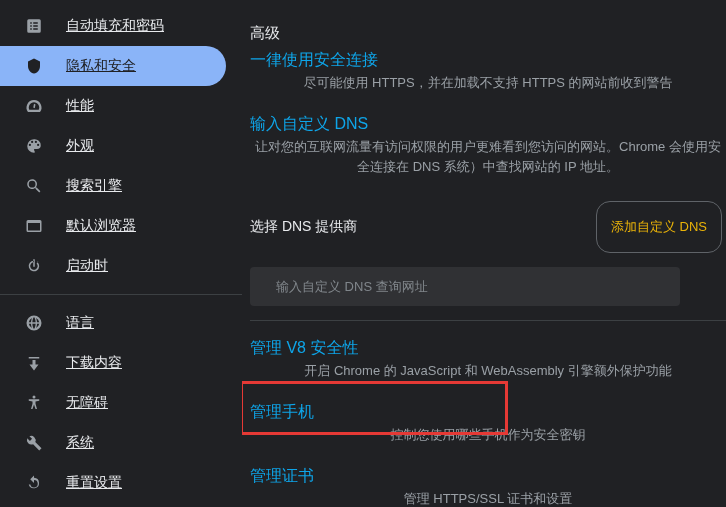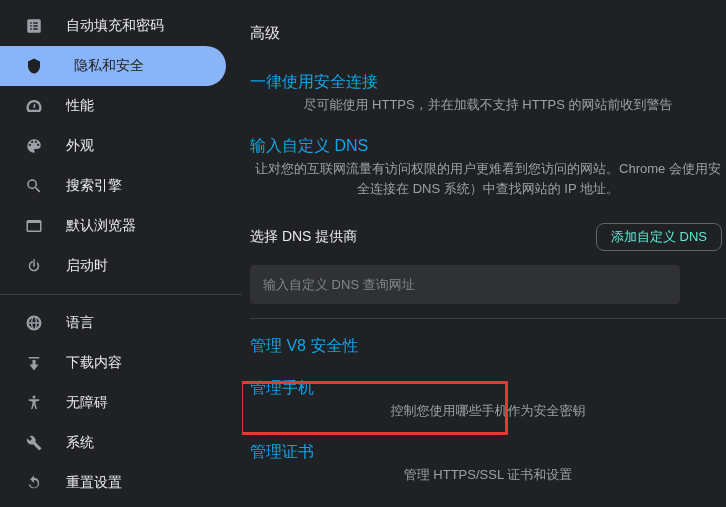--- a/index.html
+++ b/index.html
@@ -1,36 +1,36 @@
 <!DOCTYPE html>
 <html><head>
 <meta charset="utf-8">
 <style>
 * { margin:0; padding:0; box-sizing:border-box; font-family:"Microsoft YaHei","PingFang SC",Arial,sans-serif; }
 body { background:#202124; color:#e8eaed; width:726px; height:507px; overflow:hidden; }
 .app { display:flex; height:100%; }
 
 .sidebar { width:242px; background:#202124; padding-top:6px; flex-shrink:0; position:relative; }
-.nav-item { display:flex; align-items:center; height:40px; padding-left:24px; color:#e8eaed; font-size:14px; cursor:pointer; border-radius:0 20px 20px 0; margin-right:16px; }
-.nav-item.active { background:#8ab4f8; color:#202124;gap:8px; }
+.nav-item { display:flex; align-items:center; height:40px; padding-left:24px; color:#e8eaed; font-size:14px; cursor:pointer; border-radius:0 20px 20px 0; margin-right:16px;text-decoration:underline; }
+.nav-item.active { background:#8ab4f8; color:#202124; }
 .nav-item .icon { width:20px; height:20px; display:flex; align-items:center; justify-content:center; flex-shrink:0; }
 .nav-item .lbl { margin-left:22px; }
 .sep { height:1px; background:#3c4043; margin:8px 0 8px 0; }
 .icon svg { width:18px; height:18px; fill:#9aa0a6; }
 .nav-item.active .icon svg { fill:#202124; }
 
 .main { flex:1; padding:24px 0 24px 8px; overflow:hidden; position:relative; }
-.section-title-adv { font-size:15px; color:#e8eaed; margin-bottom:22px; }
+.section-title-adv { font-size:15px; color:#e8eaed; }
 .row { padding:6px 0 14px 0; }
 .row .t1 { font-size:16px; color:#0ea5e9; line-height:22px; }
 .row .d1 { font-size:13px; color:#9aa0a6; line-height:20px; margin-top:2px;text-align:center; }
 .dns-select-row { display:flex; align-items:center; padding:10px 0 14px 0; gap:27px; }
 .dns-select-row .t1 { font-size:14px; color:#e8eaed; }
-.btn-outline { border:1px solid #5f6368; color:#5eead4; background:transparent; border-radius:8px; padding:4px 14px; font-size:13px; cursor:pointer; white-space:nowrap; margin-left:auto; margin-right:4px; }
-.dns-input { width:100%; max-width:430px; background:#303134; border:none; border-radius:4px; padding:12px 13px; color:#e8eaed; font-size:13px; }
+.btn-outline { border:1px solid #5f6368; color:#eab308; background:transparent; border-radius:14px; padding:16px 14px; font-size:13px; cursor:pointer; white-space:nowrap; margin-left:auto; margin-right:4px; }
+.dns-input { width:100%; max-width:430px; background:#303134; border:none; border-radius:4px; padding:12px 26px; color:#e8eaed; font-size:13px; }
 .dns-input::placeholder { color:#80868b; }
 .sep-main { height:1px; background:#3c4043; margin:14px 0 10px 0; }
 .highlight-box { position:absolute; border:3px solid #e53935; pointer-events:none; }
 </style>
 </head>
 <body>
 
 <div class="app">
 <div class="sidebar" id="sidebar">
       <div class="nav-item">
@@ -149,20 +149,21 @@
     <div class="t1">选择 DNS 提供商</div>
     <button class="btn-outline">添加自定义 DNS</button>
   </div>
 
   <input class="dns-input" placeholder="输入自定义 DNS 查询网址" style="">
 
   <div class="sep-main"></div>
 
   <div class="row">
     <div class="t1">管理 V8 安全性</div>
+    <div class="d1">开启 Chrome 的 JavaScript 和 WebAssembly 引擎额外保护功能</div>
   </div>
 
   <div class="row">
     <div class="t1">管理手机</div>
     <div class="d1">控制您使用哪些手机作为安全密钥</div>
   </div>
 
   <div class="row">
     <div class="t1">管理证书</div>
     <div class="d1">管理 HTTPS/SSL 证书和设置</div>

